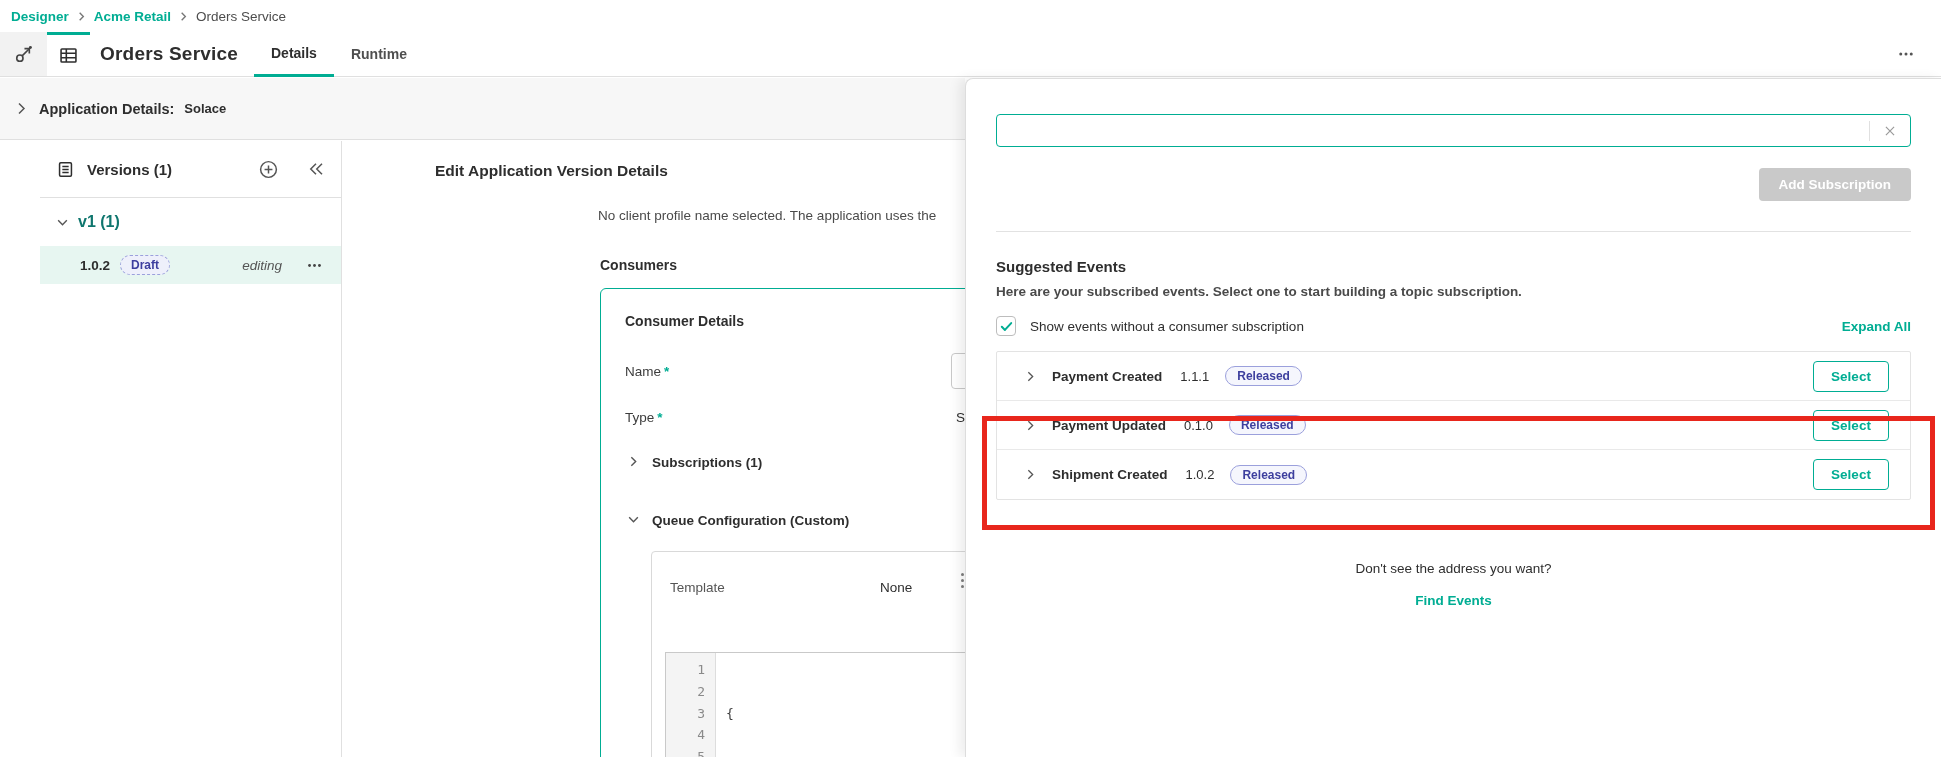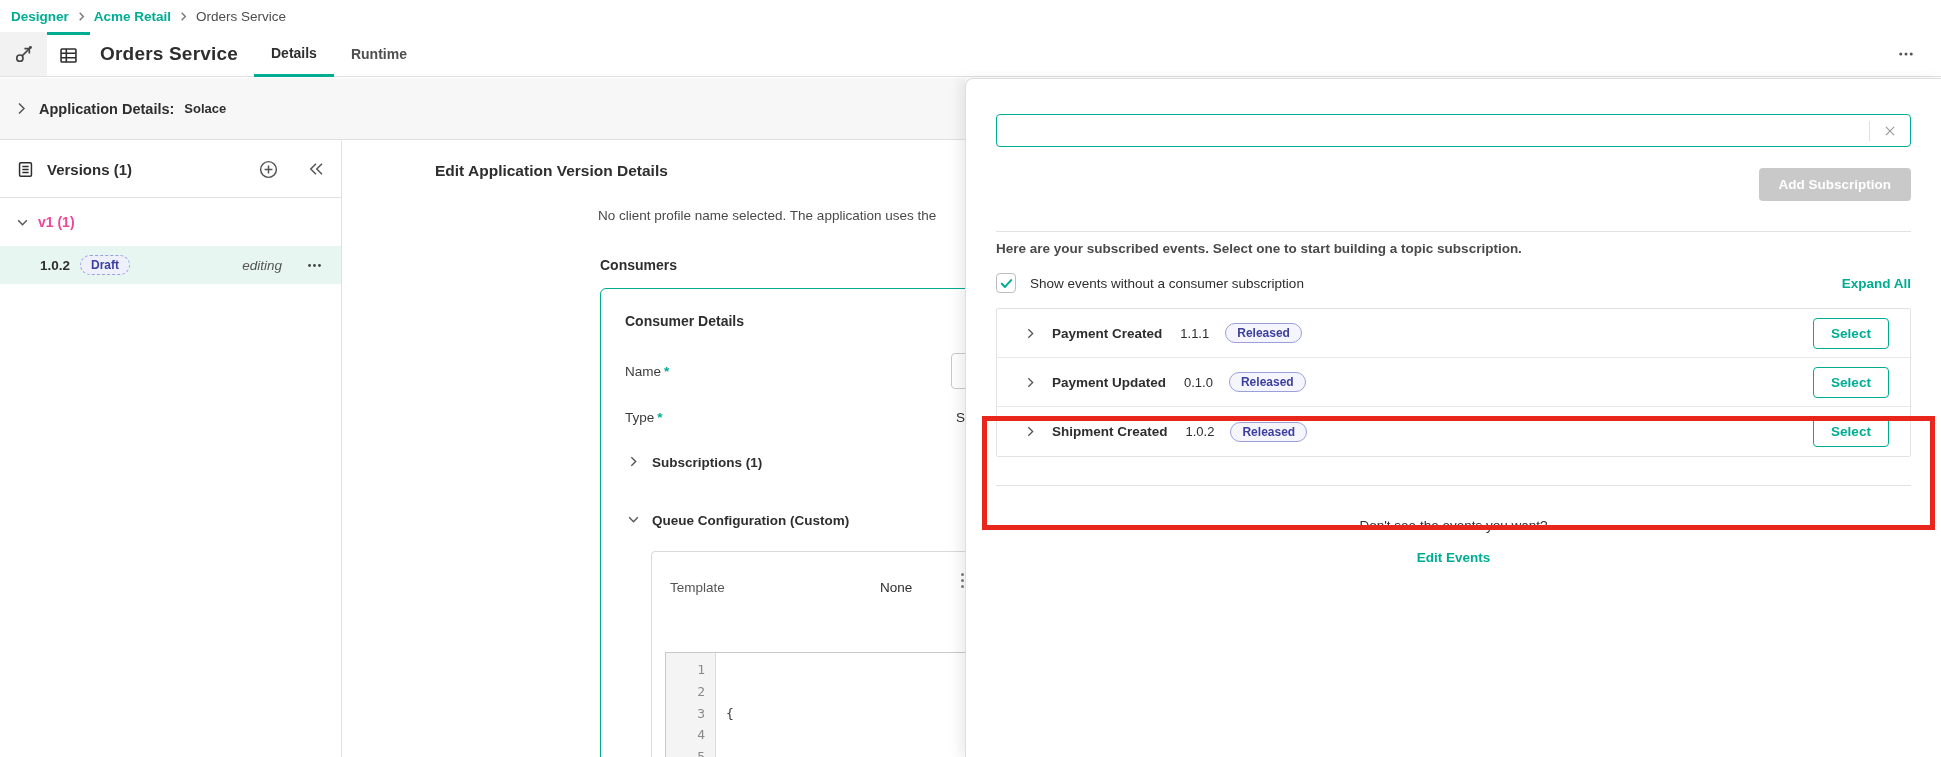--- a/index.html
+++ b/index.html
@@ -38,27 +38,27 @@
   .tab.active{color:#2e2e2e;border-bottom:3px solid var(--accent);margin-bottom:-1px;}
   .kebab-btn{align-self:center;margin-right:26px;color:#555;cursor:pointer;}
 
   
   .appbar{position:absolute;top:78px;left:0;width:965px;height:62px;background:#f7f7f7;border-bottom:1px solid var(--line);display:flex;align-items:center;padding:0 14px;gap:10px;}
   .appbar-label{font-size:14.5px;font-weight:600;color:#2e2e2e;}
   .appbar-value{font-size:13px;font-weight:700;color:#2e2e2e;}
   .chev{color:#555;display:flex;}
 
   
-  .left-panel{position:absolute;top:141px;left:0;width:342px;bottom:0;background:#fff;border-right:1px solid var(--line);}
+  .left-panel{position:absolute;top:141px;left:0;width:342px;bottom:0;background:#fff;border-right:1px solid var(--line);padding-left:40px;}
   .vp-header{height:57px;display:flex;align-items:center;padding:0 16px;border-bottom:1px solid var(--line);gap:12px;}
   .vp-title{font-size:15px;font-weight:700;color:#2e2e2e;}
   .vp-header .act{color:#555;cursor:pointer;display:flex;}
   .vp-header .act + .act{margin-left:16px;}
   .vp-group{height:48px;display:flex;align-items:center;padding:0 16px;gap:9px;cursor:pointer;}
-  .vp-group-label{font-size:14px;font-weight:700;color:#ec4899;}
+  .vp-group-label{font-size:16px;font-weight:700;color:#0f766e;}
   .vp-version{height:38px;background:#e7f6f1;display:flex;align-items:center;padding:0 18px 0 40px;gap:10px;cursor:pointer;}
   .vp-num{font-size:13.5px;font-weight:700;color:#2e2e2e;}
   .badge-draft{font-size:12px;font-weight:700;color:var(--badge-purple);background:#eef0fb;border:1px dashed var(--badge-border);border-radius:10px;padding:2px 10px;}
   .vp-status{font-style:italic;color:#555;margin-right:14px;}
 
   
   .mid-panel{position:absolute;left:410px;top:141px;width:1000px;bottom:0;overflow:hidden;background:#fff;text-decoration:underline;}
   .mid-title{position:absolute;left:25px;top:21px;font-size:15.5px;font-weight:700;color:#2e2e2e;white-space:nowrap;}
   .mid-notice{position:absolute;left:188px;top:67px;color:var(--ink-soft);white-space:nowrap;}
   .consumers-label{position:absolute;left:190px;top:116px;font-size:14px;font-weight:700;color:#2e2e2e;}
@@ -305,20 +305,21 @@
         </span>
       </span>
     </div>
 
     <div class="btn-row">
       <button class="add-sub-btn" disabled="">Add Subscription</button>
     </div>
 
     <hr class="dr-hr">
 
+    <div class="sug-title">Suggested Events</div>
     <div class="sug-desc">Here are your subscribed events. Select one to start building a topic subscription.</div>
 
     <div class="check-row">
       <span class="checkbox">
         <span>
           <svg width="15" height="15" viewBox="0 0 24 24" fill="none" stroke="#00ad93" stroke-width="3.2" stroke-linecap="round" stroke-linejoin="round">
               <path d="M4.5 12.5l5 5L19.5 6.5"></path>
             </svg>
         </span>
       </span>
@@ -362,22 +363,22 @@
         <span class="ev-version">1.0.2</span>
         <span class="badge-released">Released</span>
         <div class="spacer"></div>
         <button class="select-btn">Select</button>
       </div>
     </div>
 
     <hr class="dr-hr2">
 
     <div class="dr-footer">
-      <div class="footer-q">Don't see the events you want?</div>
-      <div class="footer-link">Edit Events</div>
+      <div class="footer-q">Don't see the address you want?</div>
+      <div class="footer-link">Find Events</div>
     </div>
   </div>
 </div>
 
 <div class="grip">
     <i></i>
     <i></i>
     <i></i>
   </div>
 

